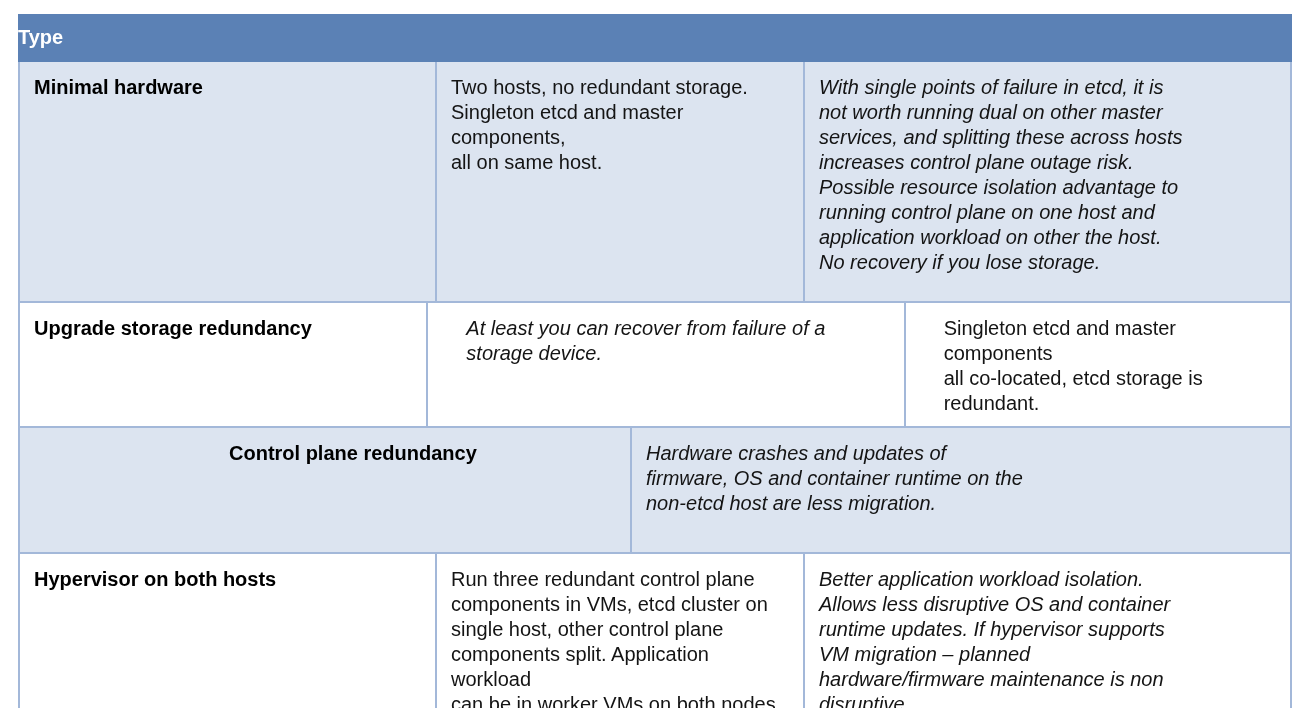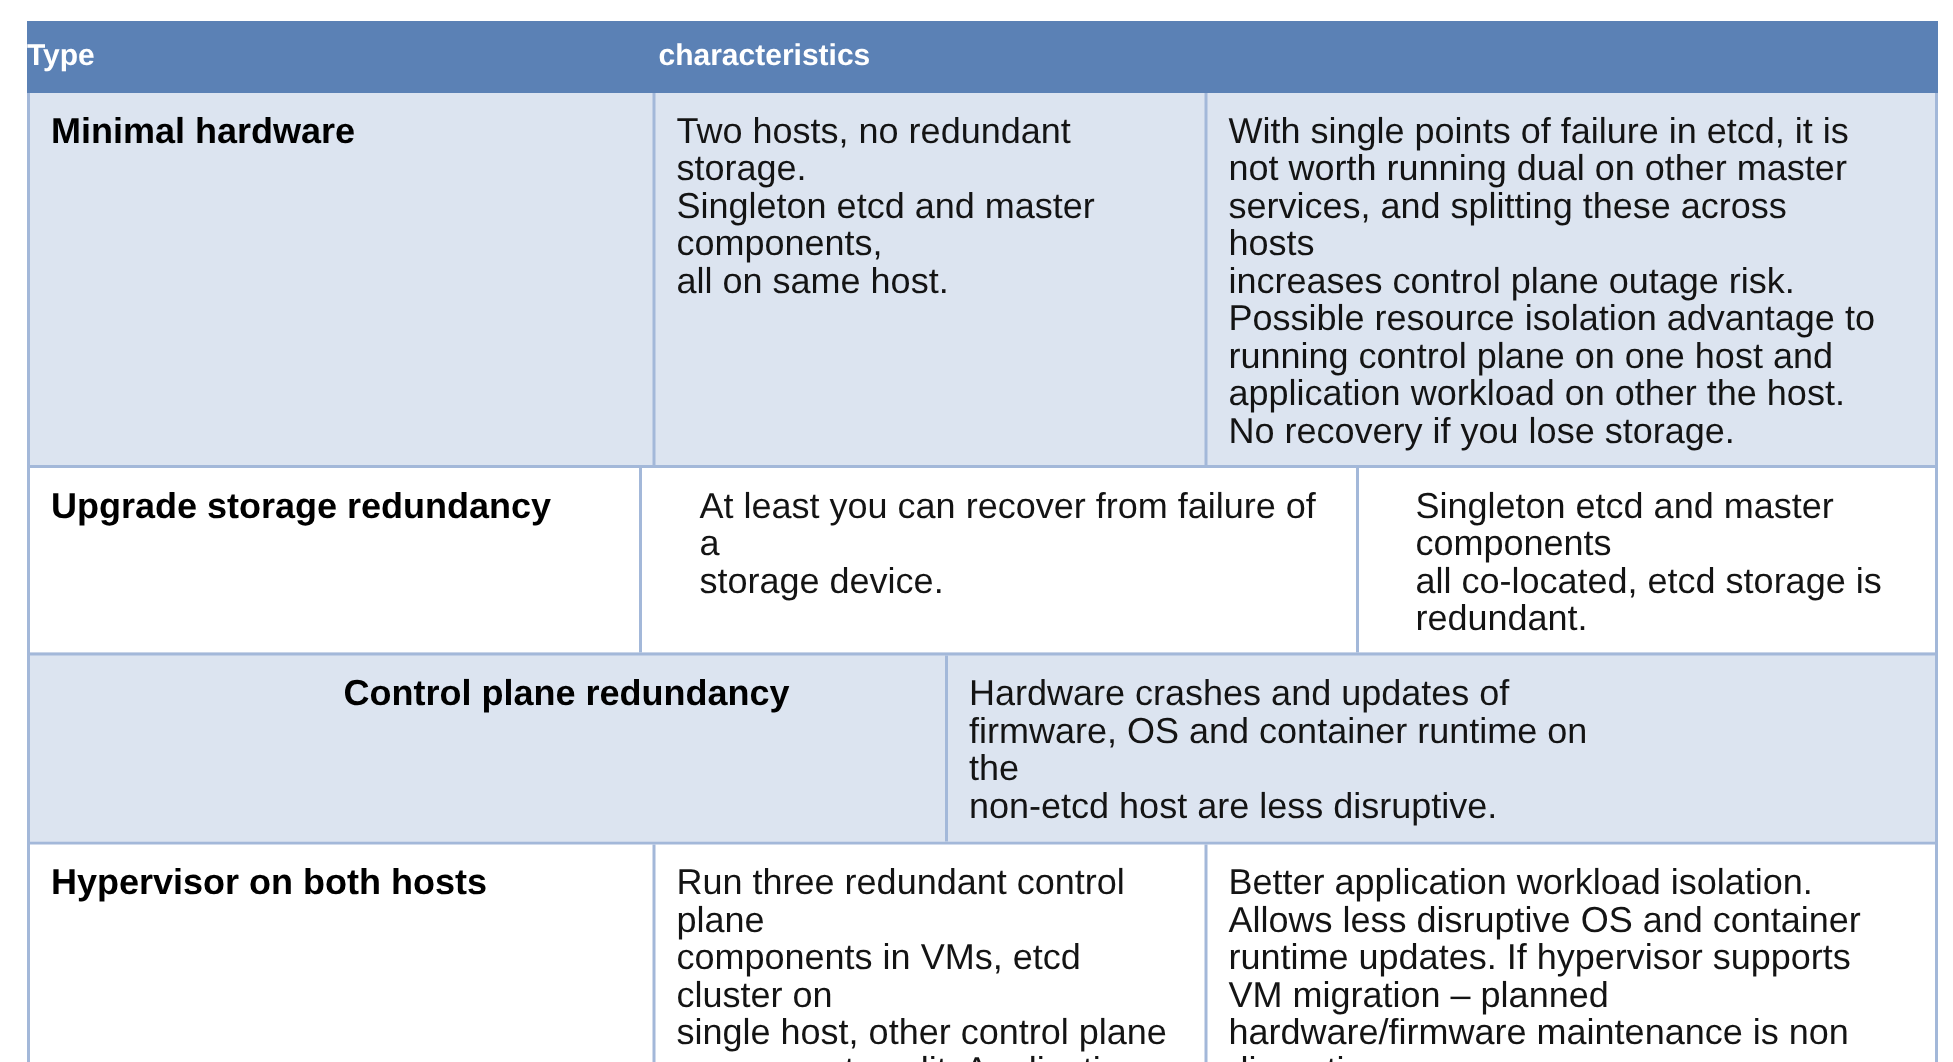--- a/index.html
+++ b/index.html
@@ -38,44 +38,43 @@
   }
   .tr {
     display: flex;
     border-top: 2px solid #a3b8d9;
     background: #ffffff;
   }
   .tr:first-child { border-top: none; }
   .tr.alt { background: #dce4f0; }
   .td {
     padding: 13px 15px 10px 14px;
-    font-size: 24px;
+    font-size: 20px;
     line-height: 25px;
     color: #141414;
     white-space: pre-line;
     border-right: 2px solid #a3b8d9;
   }
   .td:last-child { border-right: none; }
   .tr .col1 { width: 417px; }
   .tr .col2 { width: 368px; }
-  .tr .col3 { width: 463px; }
+  .tr .col3 { width: 463px; font-style: italic; }
   .td.type-cell { font-weight: 700; color: #000000; }
   .row-1 { min-height: 239px; }
   .row-2 { min-height: 85px; gap: 24px; }
   .row-3 { min-height: 126px; justify-content: center; }
   .row-4 { min-height: 182px; }
 </style>
 </head>
 <body>
 
 <div class="table-wrap">
 
   <div class="thead">
     <div class="th col1">Type</div>
-    <div class="th col2">characteristics</div>
   </div>
 
   <div class="tbody">
 
     <div class="tr alt row-1">
       <div class="td col1 type-cell">Minimal hardware</div>
       <div class="td col2">Two hosts, no redundant storage.
 Singleton etcd and master components,
 all on same host.</div>
       <div class="td col3">With single points of failure in etcd, it is
@@ -93,21 +92,21 @@
       <div class="td col3">At least you can recover from failure of a
 storage device.</div>
       <div class="td col2">Singleton etcd and master components
 all co-located, etcd storage is redundant.</div>
     </div>
 
     <div class="tr alt row-3">
       <div class="td col1 type-cell">Control plane redundancy</div>
       <div class="td col3">Hardware crashes and updates of
 firmware, OS and container runtime on the
-non-etcd host are less disruptive.</div>
+non-etcd host are less migration.</div>
     </div>
 
     <div class="tr row-4">
       <div class="td col1 type-cell">Hypervisor on both hosts</div>
       <div class="td col2">Run three redundant control plane
 components in VMs, etcd cluster on
 single host, other control plane
 components split. Application workload
 can be in worker VMs on both nodes.</div>
       <div class="td col3">Better application workload isolation.

